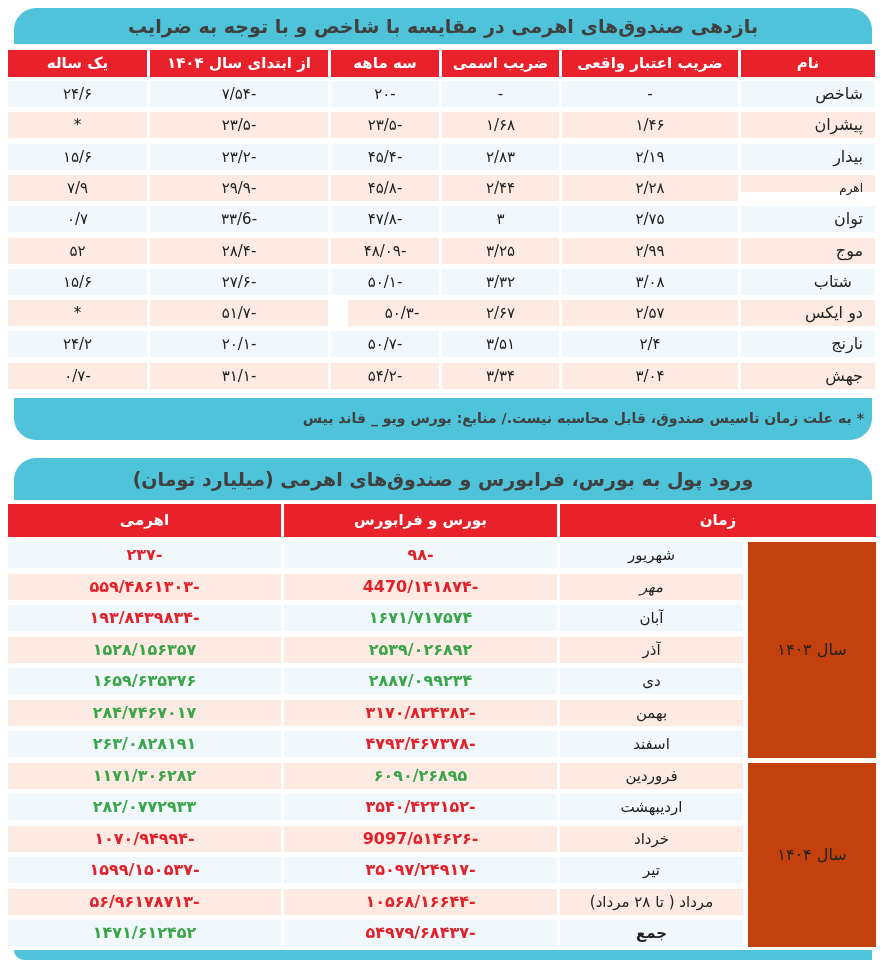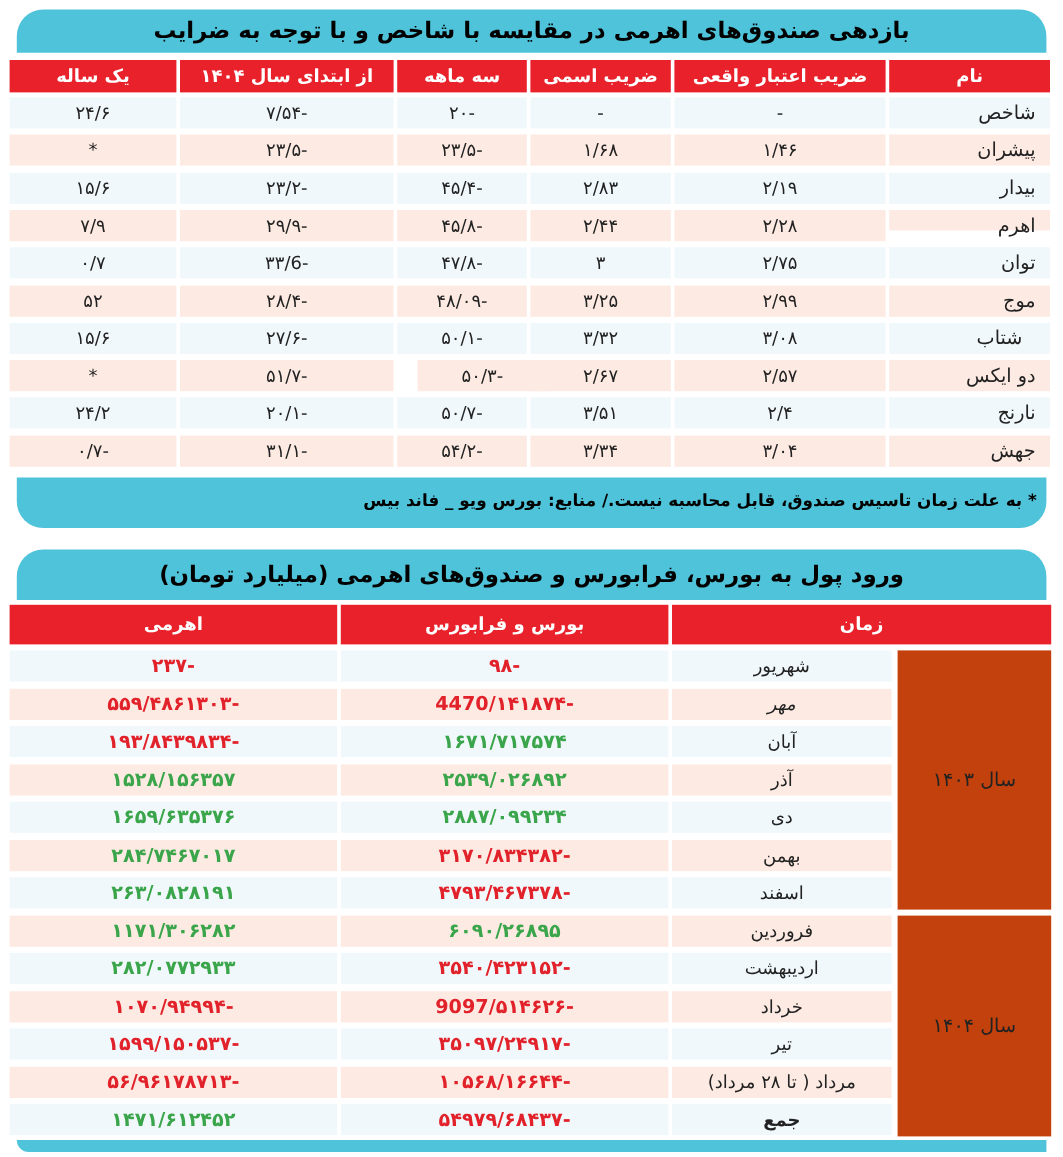--- a/index.html
+++ b/index.html
@@ -1,28 +1,28 @@
 <!DOCTYPE html>
 <html><head>
 <meta charset="utf-8">
 <style>
   * { box-sizing: border-box; margin: 0; padding: 0; }
   html, body { width: 886px; height: 964px; background: #ffffff; overflow: hidden; }
   body { font-family: "DejaVu Sans", sans-serif; direction: rtl; position: relative; }
 
   .banner {
-    position: absolute; background: #4fc3d9; color: #000000;
+    position: absolute; background: #4fc3d9; color: #404040;
     border-radius: 22px 22px 0 0; text-align: center; font-weight: bold;
   }
   #t1-title { left: 14px; top: 8px; width: 858px; height: 36px; font-size: 19px; line-height: 36px; }
   #t2-title { left: 14px; top: 458px; width: 858px; height: 42px; font-size: 19px; line-height: 42px; }
 
   .footnote {
     position: absolute; left: 14px; top: 398px; width: 858px; height: 42px;
-    background: #4fc3d9; border-radius: 0 0 22px 22px; color: #000000;
+    background: #4fc3d9; border-radius: 0 0 22px 22px; color: #404040;
     font-size: 14px; font-weight: bold; line-height: 40px; padding-right: 8px; text-align: right;
   }
 
   .grid { position: absolute; }
   .hdr {
     position: absolute; background: #e8212b; color: #ffffff; font-weight: bold;
     text-align: center; font-size: 15px;
   }
   .cell {
     position: absolute; text-align: center; color: #222;
@@ -66,21 +66,21 @@
 <div class="cell pk" style="left: 442px; top: 112.3px; width: 117px; height: 26px; line-height: 26px;">۱/۶۸</div>
 <div class="cell pk" style="left: 331px; top: 112.3px; width: 108px; height: 26px; line-height: 26px;">-۲۳/۵</div>
 <div class="cell pk" style="left: 150px; top: 112.3px; width: 178px; height: 26px; line-height: 26px;">-۲۳/۵</div>
 <div class="cell pk" style="left: 8px; top: 112.3px; width: 139px; height: 26px; line-height: 26px;">*</div>
 <div class="cell bl" style="left: 741px; top: 143.6px; width: 134px; height: 26px; line-height: 26px; text-align: right; padding-right: 12px; font-size: 16px;">بیدار</div>
 <div class="cell bl" style="left: 562px; top: 143.6px; width: 176px; height: 26px; line-height: 26px;">۲/۱۹</div>
 <div class="cell bl" style="left: 442px; top: 143.6px; width: 117px; height: 26px; line-height: 26px;">۲/۸۳</div>
 <div class="cell bl" style="left: 331px; top: 143.6px; width: 108px; height: 26px; line-height: 26px;">-۴۵/۴</div>
 <div class="cell bl" style="left: 150px; top: 143.6px; width: 178px; height: 26px; line-height: 26px;">-۲۳/۲</div>
 <div class="cell bl" style="left: 8px; top: 143.6px; width: 139px; height: 26px; line-height: 26px;">۱۵/۶</div>
-<div class="cell pk" style="left: 741px; top: 174.9px; width: 134px; height: 17px; line-height: 26px; text-align: right; padding-right: 12px; font-size: 16px;">اهرم</div>
+<div class="cell pk" style="left: 741px; top: 174.9px; width: 134px; height: 17px; line-height: 26px; text-align: right; padding-right: 12px; font-size: 12px;">اهرم</div>
 <div class="cell pk" style="left: 562px; top: 174.9px; width: 176px; height: 26px; line-height: 26px;">۲/۲۸</div>
 <div class="cell pk" style="left: 442px; top: 174.9px; width: 117px; height: 26px; line-height: 26px;">۲/۴۴</div>
 <div class="cell pk" style="left: 331px; top: 174.9px; width: 108px; height: 26px; line-height: 26px;">-۴۵/۸</div>
 <div class="cell pk" style="left: 150px; top: 174.9px; width: 178px; height: 26px; line-height: 26px;">-۲۹/۹</div>
 <div class="cell pk" style="left: 8px; top: 174.9px; width: 139px; height: 26px; line-height: 26px;">۷/۹</div>
 <div class="cell bl" style="left: 741px; top: 206.2px; width: 134px; height: 26px; line-height: 26px; text-align: right; padding-right: 12px; font-size: 16px;">توان</div>
 <div class="cell bl" style="left: 562px; top: 206.2px; width: 176px; height: 26px; line-height: 26px;">۲/۷۵</div>
 <div class="cell bl" style="left: 442px; top: 206.2px; width: 117px; height: 26px; line-height: 26px;">۳</div>
 <div class="cell bl" style="left: 331px; top: 206.2px; width: 108px; height: 26px; line-height: 26px;">-۴۷/۸</div>
 <div class="cell bl" style="left: 150px; top: 206.2px; width: 178px; height: 26px; line-height: 26px;">-۳۳/6</div>

